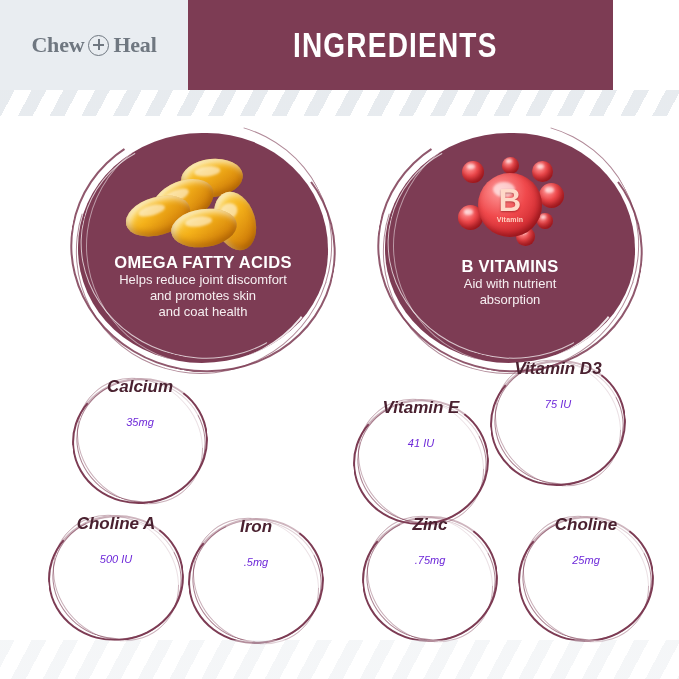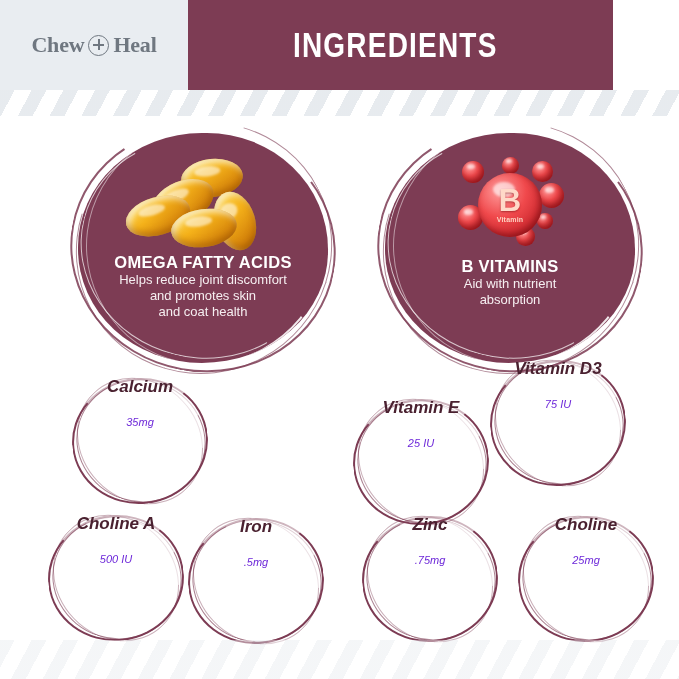--- a/index.html
+++ b/index.html
@@ -261,21 +261,21 @@
     </div>
   </div>
 
 
   <div class="nut" style="left:353px;top:399px;">
     <div class="ring ra"></div>
     <div class="ring rb"></div>
     <div class="ring rc"></div>
     <div class="nut-inner">
       <div class="nut-name">Vitamin E</div>
-      <div class="nut-amt">25 IU</div>
+      <div class="nut-amt">41 IU</div>
     </div>
   </div>
 
   <div class="nut" style="left:490px;top:360px;">
     <div class="ring ra"></div>
     <div class="ring rb"></div>
     <div class="ring rc"></div>
     <div class="nut-inner">
       <div class="nut-name">Vitamin D3</div>
       <div class="nut-amt">75 IU</div>

